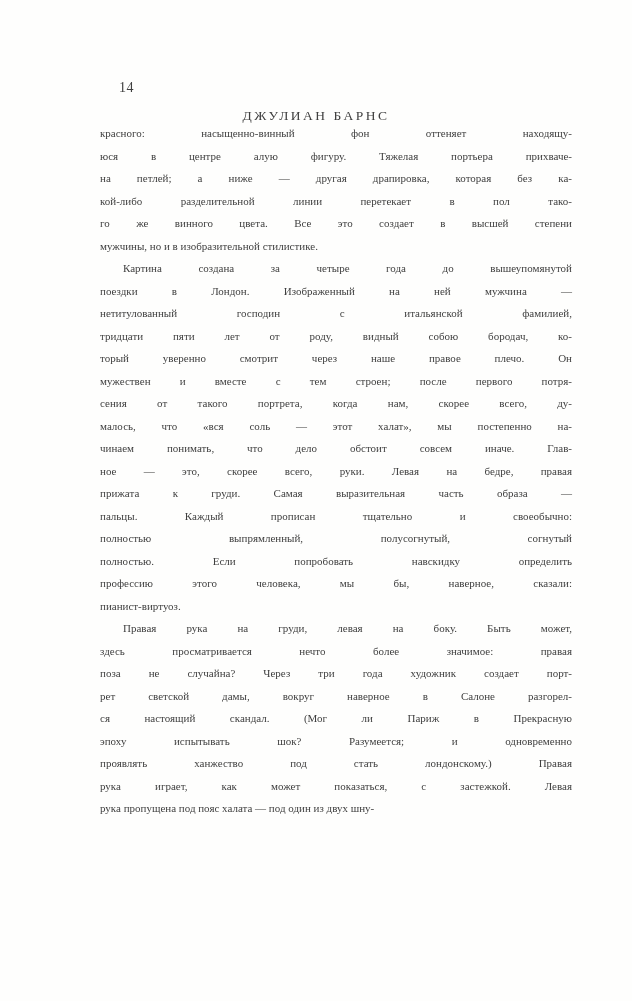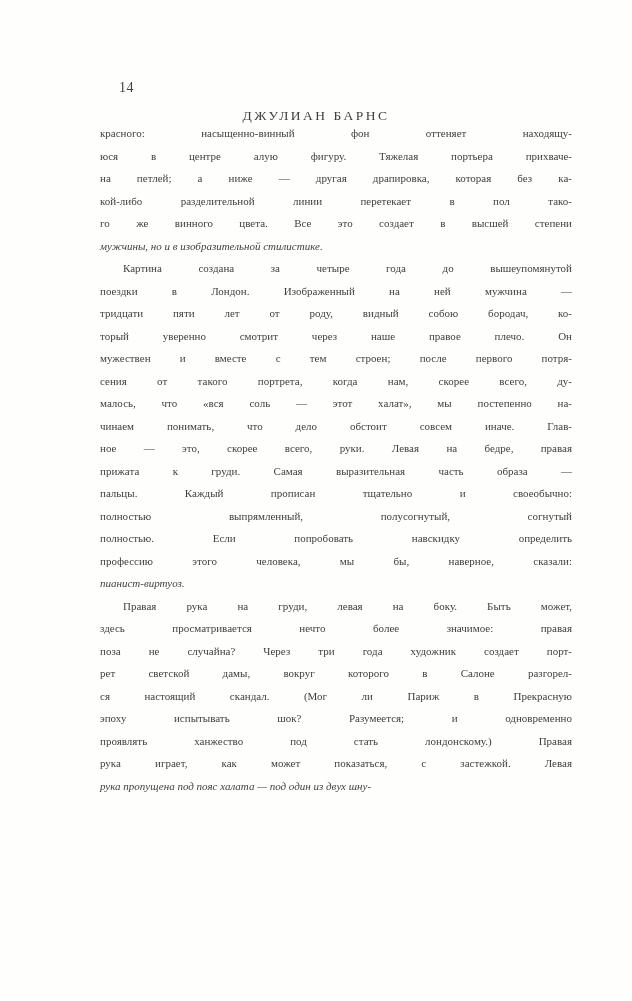--- a/index.html
+++ b/index.html
@@ -56,21 +56,20 @@
   }
   .line {
     text-align: justify;
     -moz-text-align-last: justify;
     text-align-last: justify;
     white-space: normal;
   }
   .line.last-line {
     -moz-text-align-last: left;
     text-align-last: left;
-    font-style: italic;
   }
   .paragraph.indented .first-line {
     text-indent: 23px;
   }
 </style>
 </head>
 <body>
 
 <div class="page">
   <header class="running-head">
@@ -82,39 +81,40 @@
         <div class="line first-line">красного: насыщенно-винный фон оттеняет находящу-</div>
         <div class="line">юся в центре алую фигуру. Тяжелая портьера прихваче-</div>
         <div class="line">на петлей; а ниже — другая драпировка, которая без ка-</div>
         <div class="line">кой-либо разделительной линии перетекает в пол тако-</div>
         <div class="line">го же винного цвета. Все это создает в высшей степени</div>
         <div class="line last-line">мужчины, но и в изобразительной стилистике.</div>
       </div>
       <div class="paragraph indented">
         <div class="line first-line">Картина создана за четыре года до вышеупомянутой</div>
         <div class="line">поездки в Лондон. Изображенный на ней мужчина —</div>
+        <div class="line">нетитулованный господин с итальянской фамилией,</div>
         <div class="line">тридцати пяти лет от роду, видный собою бородач, ко-</div>
         <div class="line">торый уверенно смотрит через наше правое плечо. Он</div>
         <div class="line">мужествен и вместе с тем строен; после первого потря-</div>
         <div class="line">сения от такого портрета, когда нам, скорее всего, ду-</div>
         <div class="line">малось, что «вся соль — этот халат», мы постепенно на-</div>
         <div class="line">чинаем понимать, что дело обстоит совсем иначе. Глав-</div>
         <div class="line">ное — это, скорее всего, руки. Левая на бедре, правая</div>
         <div class="line">прижата к груди. Самая выразительная часть образа —</div>
         <div class="line">пальцы. Каждый прописан тщательно и своеобычно:</div>
         <div class="line">полностью выпрямленный, полусогнутый, согнутый</div>
         <div class="line">полностью. Если попробовать навскидку определить</div>
         <div class="line">профессию этого человека, мы бы, наверное, сказали:</div>
         <div class="line last-line">пианист-виртуоз.</div>
       </div>
       <div class="paragraph indented">
         <div class="line first-line">Правая рука на груди, левая на боку. Быть может,</div>
         <div class="line">здесь просматривается нечто более значимое: правая</div>
         <div class="line">поза не случайна? Через три года художник создает порт-</div>
-        <div class="line">рет светской дамы, вокруг которого в Салоне разгорел-</div>
+        <div class="line">рет светской дамы, вокруг наверное в Салоне разгорел-</div>
         <div class="line">ся настоящий скандал. (Мог ли Париж в Прекрасную</div>
         <div class="line">эпоху испытывать шок? Разумеется; и одновременно</div>
         <div class="line">проявлять ханжество под стать лондонскому.) Правая</div>
         <div class="line">рука играет, как может показаться, с застежкой. Левая</div>
         <div class="line last-line">рука пропущена под пояс халата — под один из двух шну-</div>
       </div>
     </main>
 </div>
 
 </body></html>

